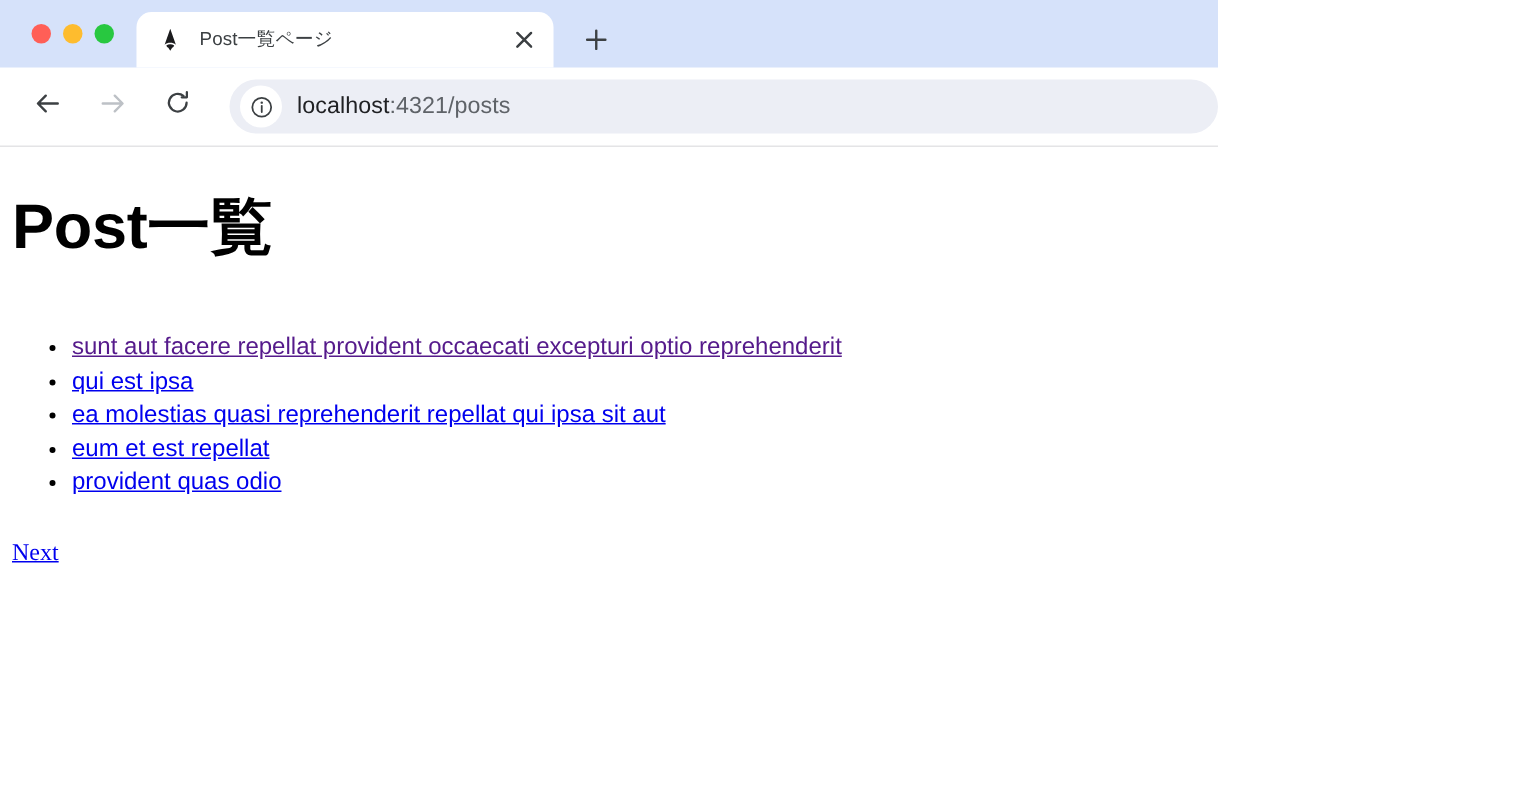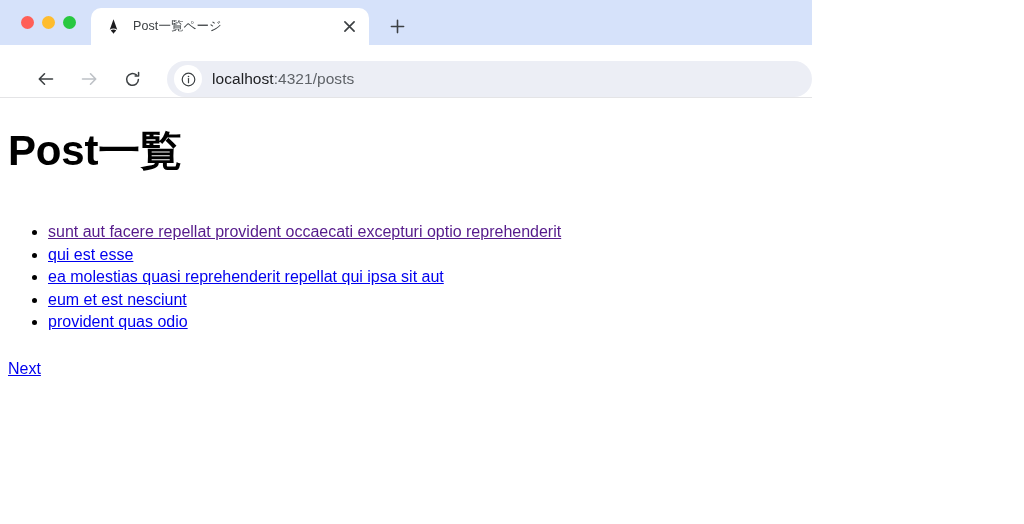--- a/index.html
+++ b/index.html
@@ -104,22 +104,22 @@
     border-radius: 50%;
     color: #3c4043;
   }
 
   
   .toolbar {
     height: 53px;
     flex: 0 0 53px;
     background: #ffffff;
     display: flex;
-    align-items: flex-end;
-    padding-left: 24px;
+    align-items: center;
+    padding-left: 10px;
     box-sizing: border-box;
     border-bottom: 1px solid #e4e4e6;
   }
   .navbtn {
     width: 32px;
     height: 32px;
     margin-right: 11px;
     display: flex;
     align-items: center;
     justify-content: center;
@@ -199,21 +199,21 @@
   }
   a.post-link {
     font-family: "Liberation Sans", "DejaVu Sans", sans-serif;
     font-size: 16px;
     color: #0000ee;
   }
   a.post-link.visited { color: #551a8b; }
 
   a.next-link {
     display: inline-block;
-    font-family: Liberation Sans, sans-serif;
+    font-family: Liberation Serif, serif;
     font-size: 16px;
     color: #0000ee;
     text-decoration: underline;
     margin-top: 26px;
   }
   .next-wrap { margin-top: 0; }
 </style>
 </head>
 <body>
 
@@ -291,27 +291,27 @@
   <div class="viewport">
     <div class="doc">
 
       <h1 class="page-title">Post一覧</h1>
 
       <ul class="post-list">
         <li>
           <a class="post-link visited" href="#">sunt aut facere repellat provident occaecati excepturi optio reprehenderit</a>
         </li>
         <li>
-          <a class="post-link" href="#">qui est esse</a>
+          <a class="post-link" href="#">qui est ipsa</a>
         </li>
         <li>
           <a class="post-link" href="#">ea molestias quasi reprehenderit repellat qui ipsa sit aut</a>
         </li>
         <li>
-          <a class="post-link" href="#">eum et est nesciunt</a>
+          <a class="post-link" href="#">eum et est repellat</a>
         </li>
         <li>
           <a class="post-link" href="#">provident quas odio</a>
         </li>
       </ul>
 
       <div class="next-wrap">
         <a class="next-link" href="#">Next</a>
       </div>
 

